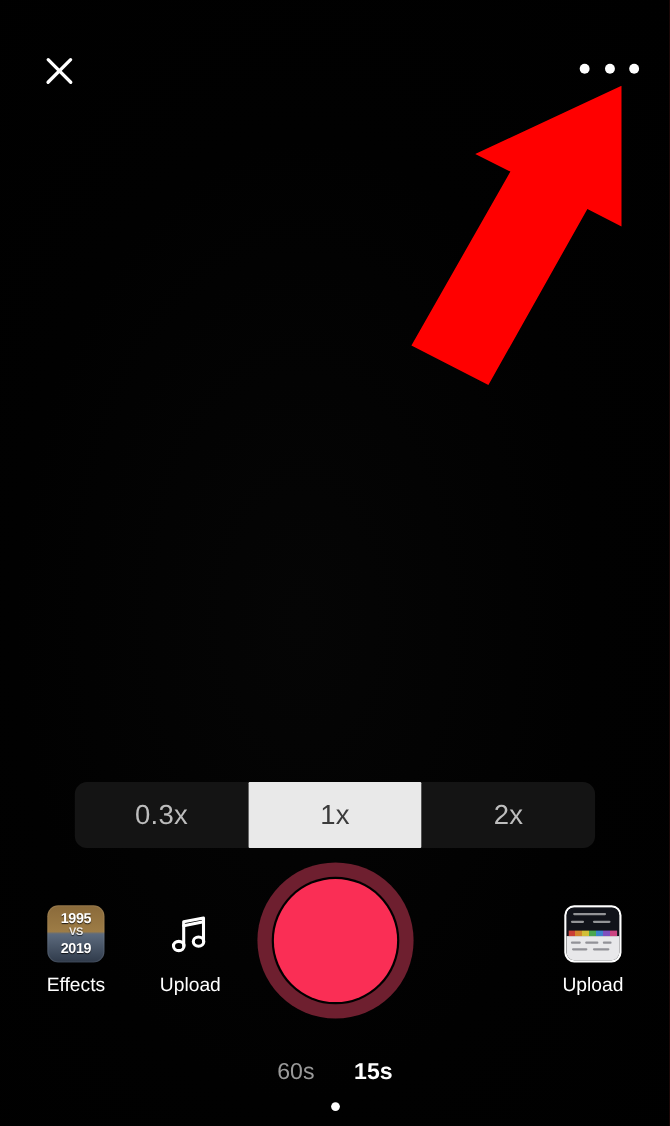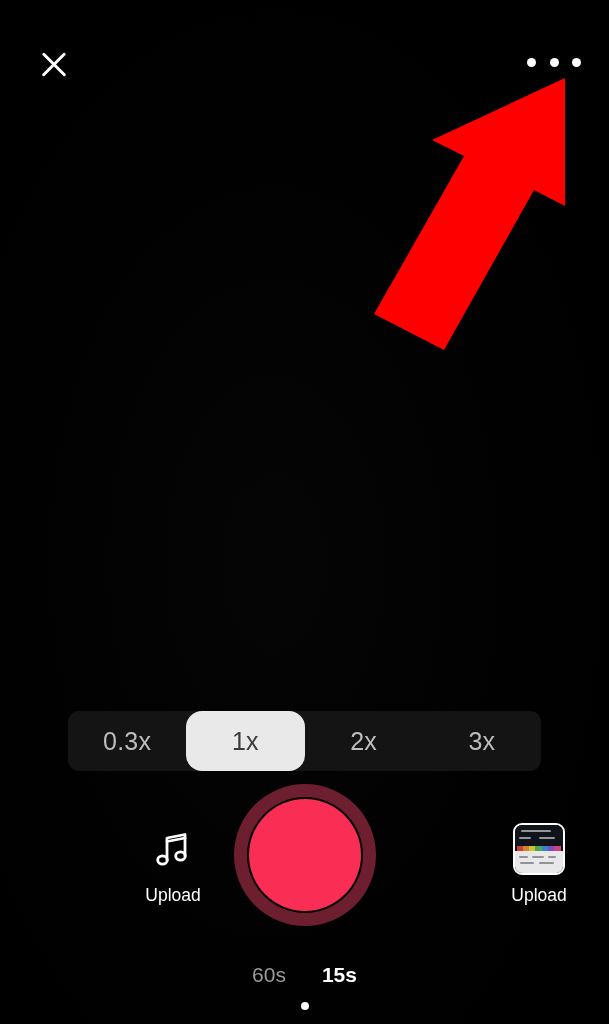--- a/index.html
+++ b/index.html
@@ -90,21 +90,21 @@
     font-size: 25px;
     color: #bdbdbd;
     line-height: 60px;
     height: 60px;
     cursor: pointer;
     letter-spacing: .2px;
   }
   .speed-opt.selected {
     background: #e9e9e9;
     color: #3b3b3b;
-    border-radius: 16px;
+    border-radius: 1px;
     height: 60px;
   }
 
   
   .capture-row {
     position: absolute;
     left: 0; top: 800px;
     width: 609px; height: 120px;
   }
   .tool {
@@ -258,25 +258,34 @@
   </div>
 
   <svg class="annotation-arrow" viewBox="0 0 224 278">
     <polygon points="213,0 213,128 182,112 92,272 22,236 112,78 80,62" fill="#FF0000"></polygon>
   </svg>
 
   <div class="speed-bar">
     <div class="speed-opt">0.3x</div>
     <div class="speed-opt selected">1x</div>
     <div class="speed-opt">2x</div>
-    <div class="speed-opt">3x</div>
   </div>
 
   <div class="capture-row">
 
+    <div class="tool tool-effects">
+      <div class="tool-icon">
+        <div class="effects-thumb">
+          <div class="yr yr-top">1995</div>
+          <div class="yr yr-mid">VS</div>
+          <div class="yr yr-bot">2019</div>
+        </div>
+      </div>
+      <div class="tool-label">Effects</div>
+    </div>
 
     <div class="tool tool-sounds">
       <div class="tool-icon">
         <svg width="44" height="44" viewBox="0 0 44 44">
           <g fill="none" stroke="#ffffff" stroke-width="2.8" stroke-linecap="round" stroke-linejoin="round">
             <path d="M16 33 V11 L34 7.5 V29"></path>
             <path d="M16 14.5 L34 11"></path>
             <ellipse cx="11.5" cy="33" rx="4.8" ry="4.2"></ellipse>
             <ellipse cx="29.5" cy="29" rx="4.8" ry="4.2"></ellipse>
           </g>

